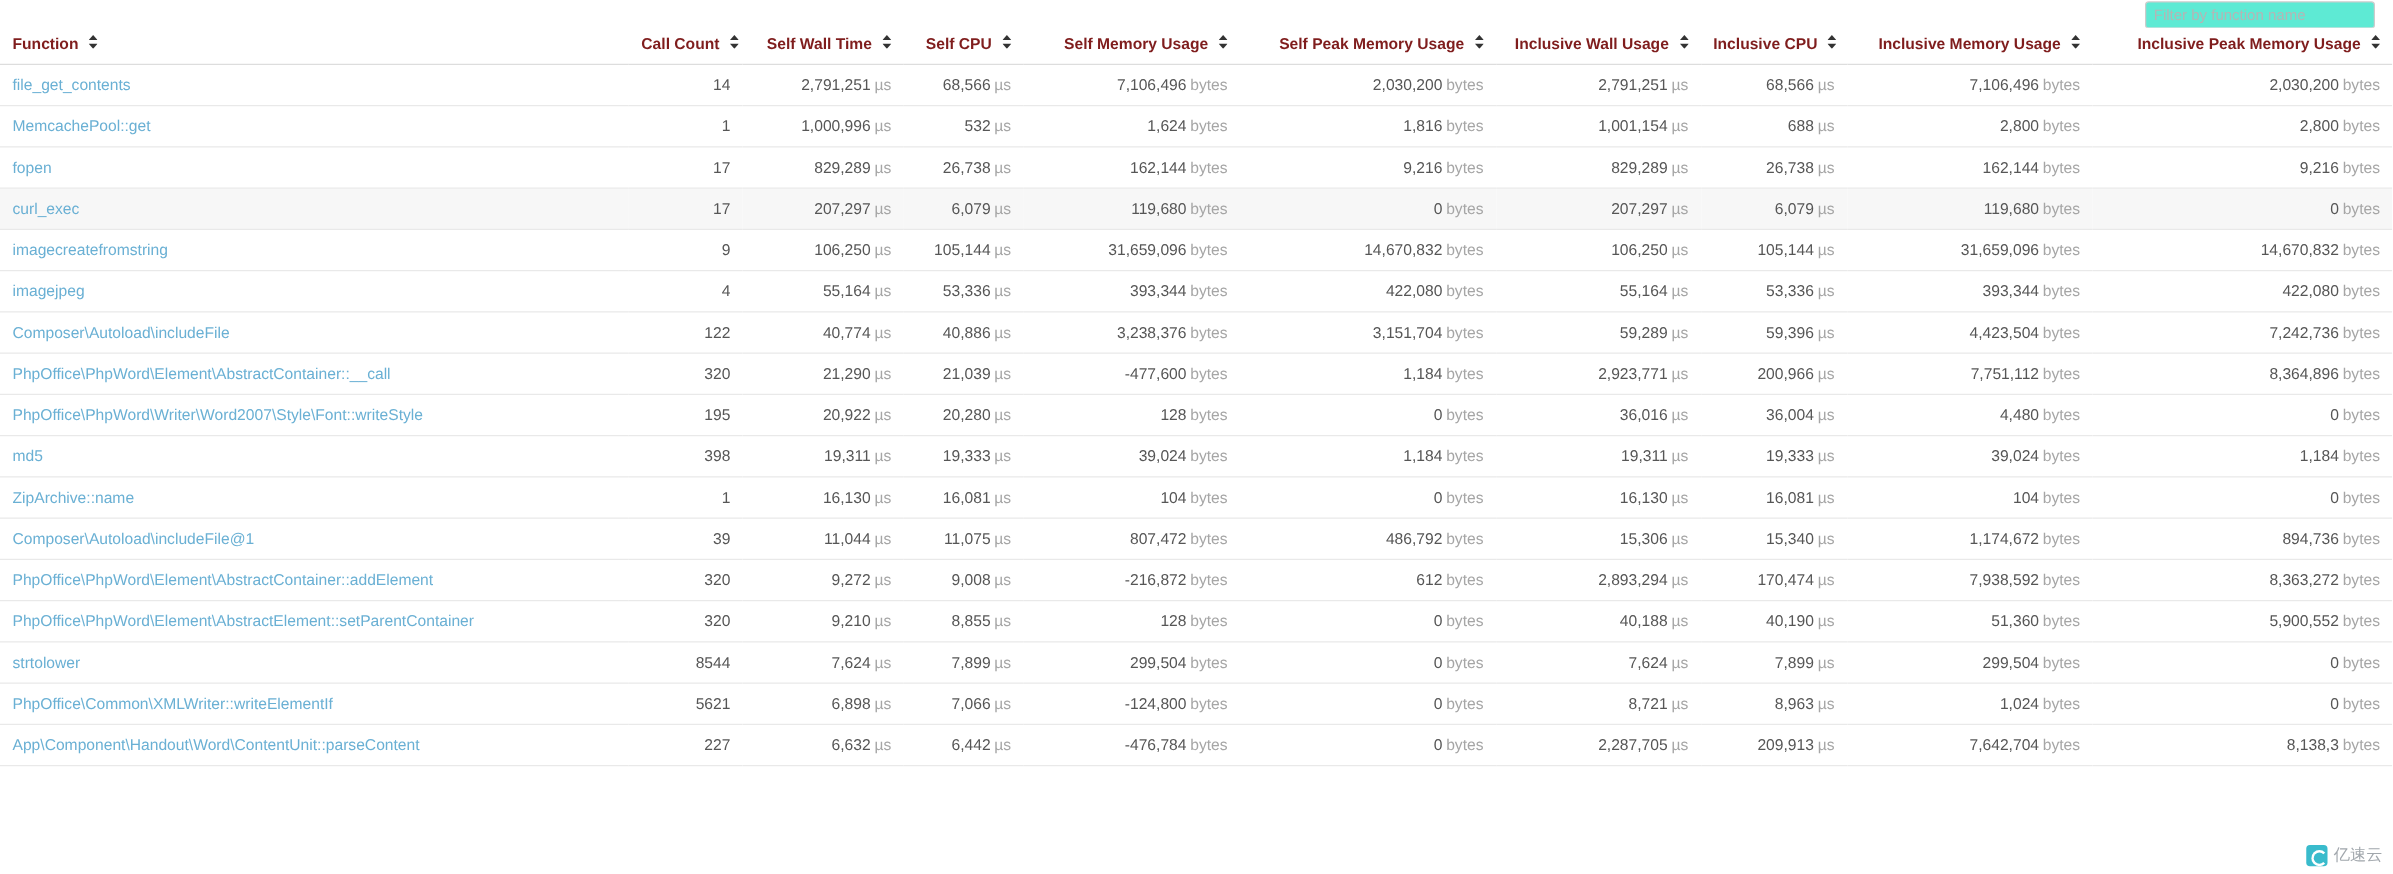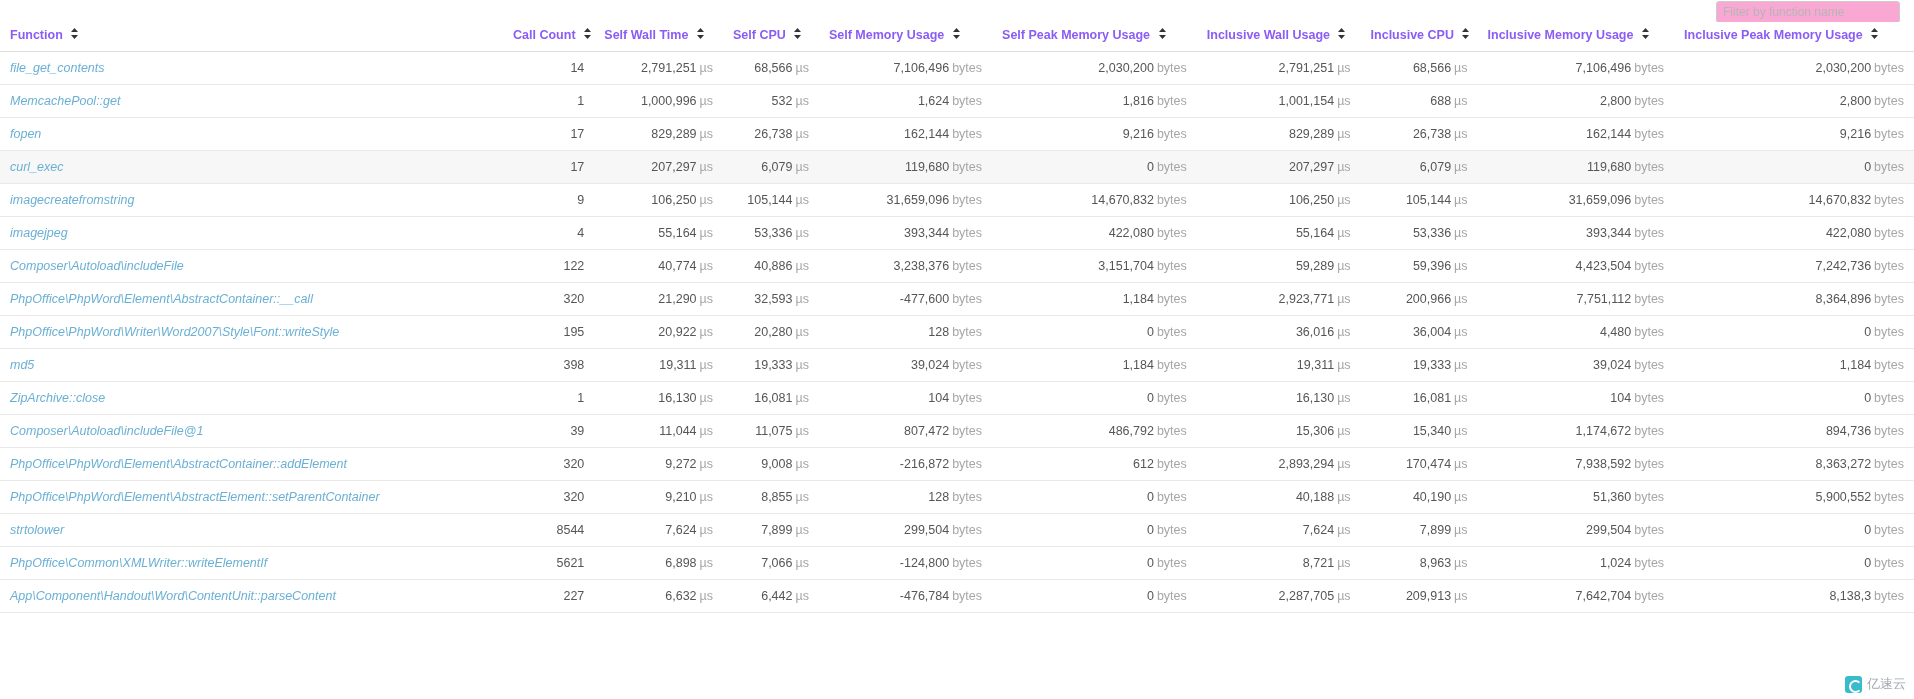--- a/index.html
+++ b/index.html
@@ -27,21 +27,21 @@
   }
   .filter-input {
     width: 100%;
     height: 22px;
     font-size: 12px;
     font-family: "Liberation Sans", sans-serif;
     color: #555;
     padding: 2px 6px;
     border: 1px solid #ccc;
     border-radius: 3px;
-    background: #f9a8d4;
+    background: #5eead4;
     outline: none;
   }
   .filter-input::placeholder { color: #b5b5b5; }
 
   
   .table-scroll {
     position: absolute;
     top: 22px;
     left: 0;
     right: 0;
@@ -50,30 +50,30 @@
   }
   table.profiler {
     border-collapse: collapse;
     width: 1914px;
     table-layout: fixed;
     font-size: 12.5px;
   }
   table.profiler thead th {
     font-size: 12.5px;
     font-weight: bold;
-    color: #8b5cf6;
+    color: #7f1d1d;
     padding: 6px 10px 9px 10px;
     border-bottom: 1px solid #ddd;
     white-space: nowrap;
     vertical-align: bottom;
     cursor: pointer;
     background: #fff;
   }
   th.col-func { text-align: left; padding-left: 16px; }
-  th.num { text-align: left; }
+  th.num { text-align: right; }
 
   .sort-ic {
     display: inline-block;
     margin-left: 5px;
     position: relative;
     top: 0px;
     width: 7px;
     color: #3a3a3a;
     font-size: 10px;
     line-height: 1;
@@ -88,21 +88,20 @@
     font-size: 12.5px;
   }
   td.col-func { padding-left: 16px; text-align: left; }
   td.num { text-align: right; }
 
   tr.row-alt td { background: #f7f7f7; }
 
   a.fn {
     color: #6ab0d4;
     text-decoration: none;
-    font-style: italic;
   }
 
   .unit { color: #a6a6a6; margin-left: 3px; }
   .val  { color: #565656; }
 
   
   col.c0  { width: 430px; }
   col.c1  { width: 78px; }
   col.c2  { width: 110px; }
   col.c3  { width: 82px; }
@@ -341,21 +340,21 @@
           <td class="num"><span class="val">3,151,704</span><span class="unit">bytes</span></td>
           <td class="num"><span class="val">59,289</span><span class="unit">µs</span></td>
           <td class="num"><span class="val">59,396</span><span class="unit">µs</span></td>
           <td class="num"><span class="val">4,423,504</span><span class="unit">bytes</span></td>
           <td class="num"><span class="val">7,242,736</span><span class="unit">bytes</span></td>
         </tr>
         <tr>
           <td class="col-func"><a class="fn" href="#">PhpOffice\PhpWord\Element\AbstractContainer::__call</a></td>
           <td class="num"><span class="val">320</span></td>
           <td class="num"><span class="val">21,290</span><span class="unit">µs</span></td>
-          <td class="num"><span class="val">32,593</span><span class="unit">µs</span></td>
+          <td class="num"><span class="val">21,039</span><span class="unit">µs</span></td>
           <td class="num"><span class="val">-477,600</span><span class="unit">bytes</span></td>
           <td class="num"><span class="val">1,184</span><span class="unit">bytes</span></td>
           <td class="num"><span class="val">2,923,771</span><span class="unit">µs</span></td>
           <td class="num"><span class="val">200,966</span><span class="unit">µs</span></td>
           <td class="num"><span class="val">7,751,112</span><span class="unit">bytes</span></td>
           <td class="num"><span class="val">8,364,896</span><span class="unit">bytes</span></td>
         </tr>
         <tr>
           <td class="col-func"><a class="fn" href="#">PhpOffice\PhpWord\Writer\Word2007\Style\Font::writeStyle</a></td>
           <td class="num"><span class="val">195</span></td>
@@ -374,21 +373,21 @@
           <td class="num"><span class="val">19,311</span><span class="unit">µs</span></td>
           <td class="num"><span class="val">19,333</span><span class="unit">µs</span></td>
           <td class="num"><span class="val">39,024</span><span class="unit">bytes</span></td>
           <td class="num"><span class="val">1,184</span><span class="unit">bytes</span></td>
           <td class="num"><span class="val">19,311</span><span class="unit">µs</span></td>
           <td class="num"><span class="val">19,333</span><span class="unit">µs</span></td>
           <td class="num"><span class="val">39,024</span><span class="unit">bytes</span></td>
           <td class="num"><span class="val">1,184</span><span class="unit">bytes</span></td>
         </tr>
         <tr>
-          <td class="col-func"><a class="fn" href="#">ZipArchive::close</a></td>
+          <td class="col-func"><a class="fn" href="#">ZipArchive::name</a></td>
           <td class="num"><span class="val">1</span></td>
           <td class="num"><span class="val">16,130</span><span class="unit">µs</span></td>
           <td class="num"><span class="val">16,081</span><span class="unit">µs</span></td>
           <td class="num"><span class="val">104</span><span class="unit">bytes</span></td>
           <td class="num"><span class="val">0</span><span class="unit">bytes</span></td>
           <td class="num"><span class="val">16,130</span><span class="unit">µs</span></td>
           <td class="num"><span class="val">16,081</span><span class="unit">µs</span></td>
           <td class="num"><span class="val">104</span><span class="unit">bytes</span></td>
           <td class="num"><span class="val">0</span><span class="unit">bytes</span></td>
         </tr>

